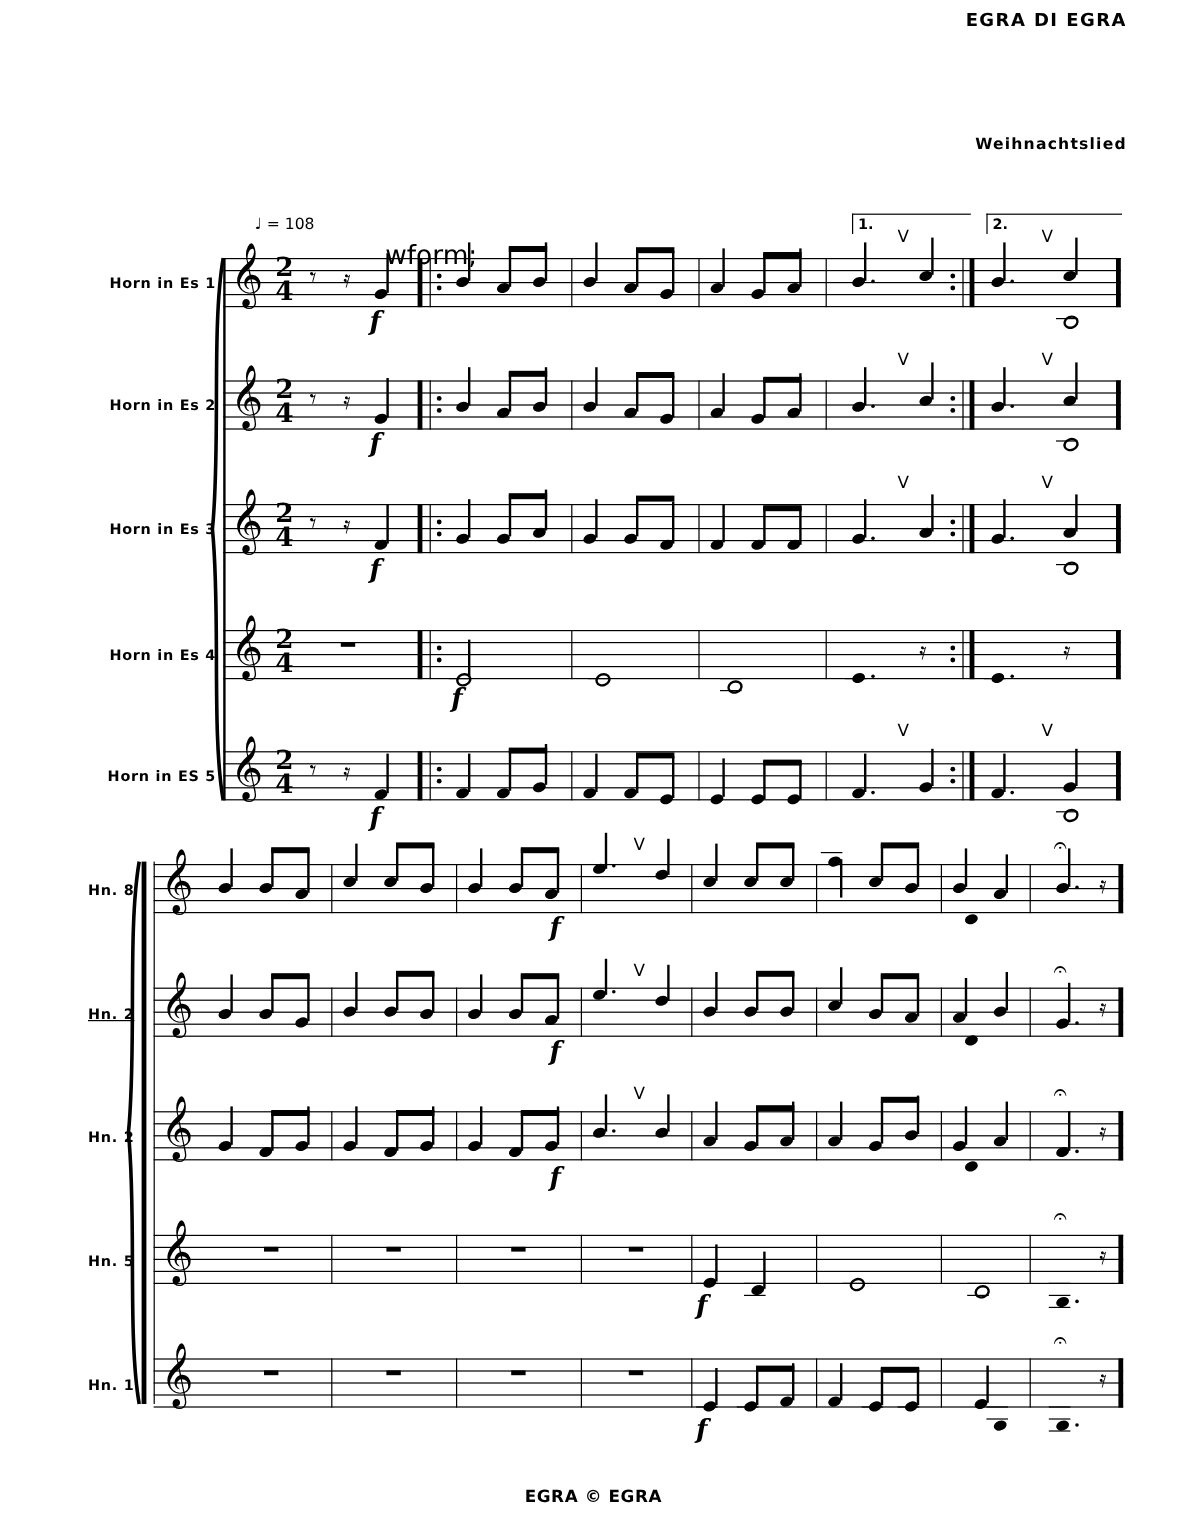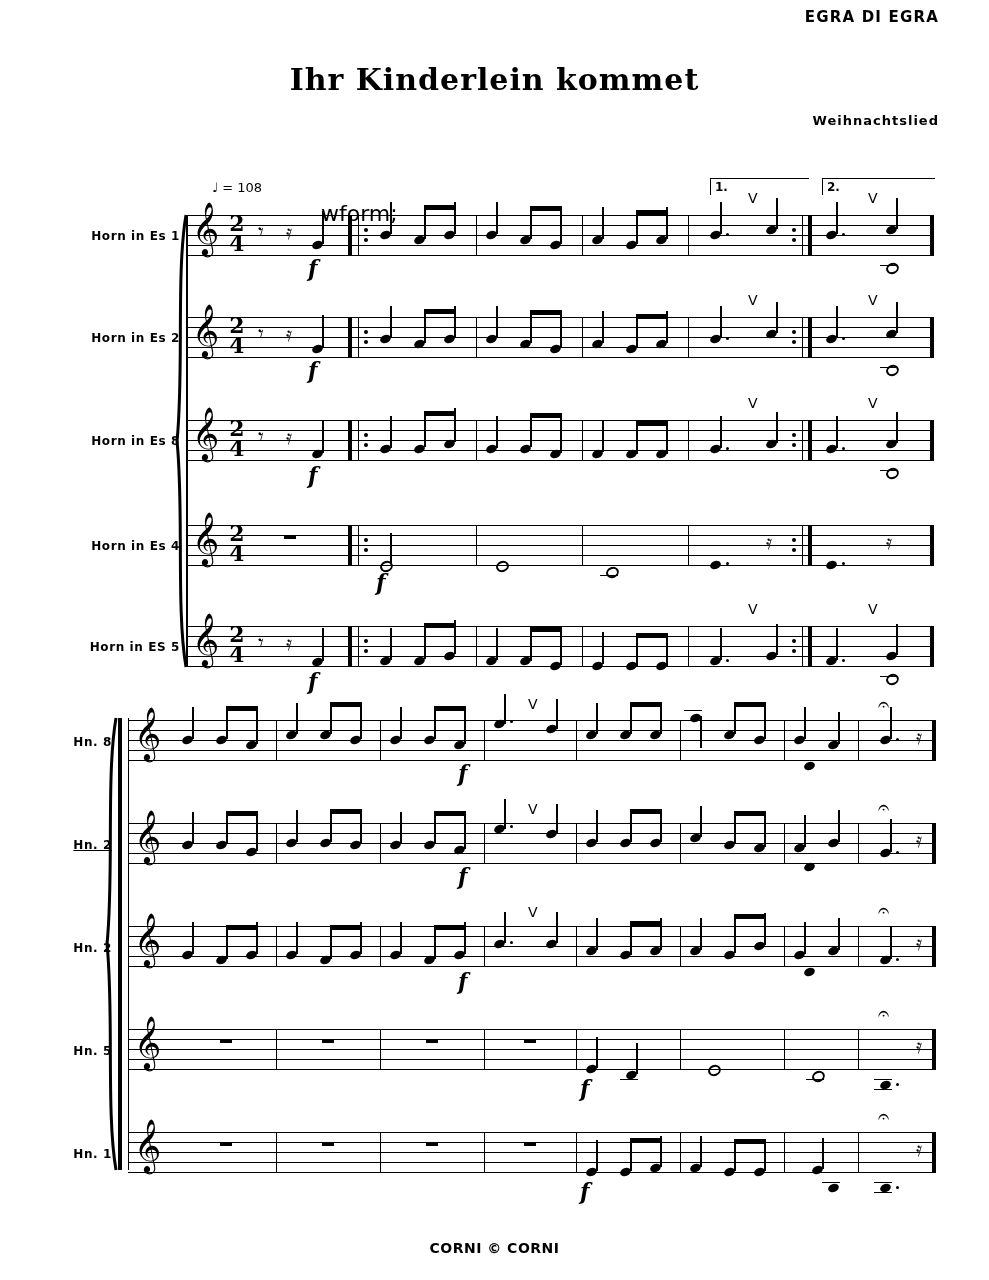--- a/index.html
+++ b/index.html
@@ -109,21 +109,20 @@
   .restq{position:absolute;font-family:"DejaVu Sans",sans-serif;font-size:22px;}
   .rest8{position:absolute;font-family:"DejaVu Sans",sans-serif;font-size:20px;}
   .repdot{position:absolute;width:4px;height:4px;border-radius:50%;background:#000;}
 </style>
 </head>
 <body>
 
 <div class="sheet">
 
   <div class="hdr-right">EGRA DI EGRA</div>
-  <div class="title">Ihr Kinderlein kommet</div>
   <div class="subtitle">Weihnachtslied</div>
 
   <div class="system" style="left:0;top:0;width:989px;height:700px;">
 
     <div class="tempo" style="left:212px;top:180px;">
       <span>♩</span>
       <span>= 108</span>
     </div>
 
     <div class="barline" style="left:186px;top:215px;width:2px;height:452px;"></div>
@@ -272,21 +271,21 @@
       <div class="stem" style="left:650px;top:-11px;height:32px;"></div>
       <div class="dot" style="left:656px;top:20px;"></div>
       <div class="nh" style="left:700px;top:13px;"></div>
       <div class="stem" style="left:710px;top:-15px;height:31px;"></div>
       <div class="marksym" style="left:682px;top:-25px;">V</div>
       <div class="nh open" style="left:700px;top:48px;"></div>
       <div class="ledger" style="left:694px;top:50px;"></div>
       <div class="barline heavy" style="left:744px;top:0;height:41px;"></div>
     </div>
 
-    <div class="instr-label" style="left:50px;top:434px;width:130px;">Horn in Es 8</div>
+    <div class="instr-label" style="left:50px;top:434px;width:130px;">Horn in Es 3</div>
     <div class="staff" style="left:186px;top:420px;width:748px;height:41px;">
       <div class="line l0" style="width:748px"></div>
         <div class="line l1" style="width:748px"></div>
       <div class="line l2" style="width:748px"></div>
         <div class="line l3" style="width:748px"></div>
       <div class="line l4" style="width:748px"></div>
       <div class="glyph clef" style="left:6px;top:-10px;">𝄞</div>
       <div class="timesig" style="left:40px;top:-2px;width:22px;">
         <div>2</div>
         <div>4</div>
@@ -764,14 +763,14 @@
       <div class="nh" style="left:752px;top:52px;"></div>
       <div class="ledger" style="left:746px;top:40px;"></div>
       <div class="ledger" style="left:746px;top:50px;"></div>
       <div class="ledger" style="left:746px;top:60px;"></div>
       <div class="dot" style="left:768px;top:54px;"></div>
       <div class="rest8" style="left:788px;top:5px;">𝄿</div>
       <div class="barline heavy" style="left:804px;top:0;height:41px;"></div>
     </div>
   </div>
 
-  <div class="footer">CORNI © CORNI</div>
+  <div class="footer">EGRA © EGRA</div>
 </div>
 
 </body></html>

